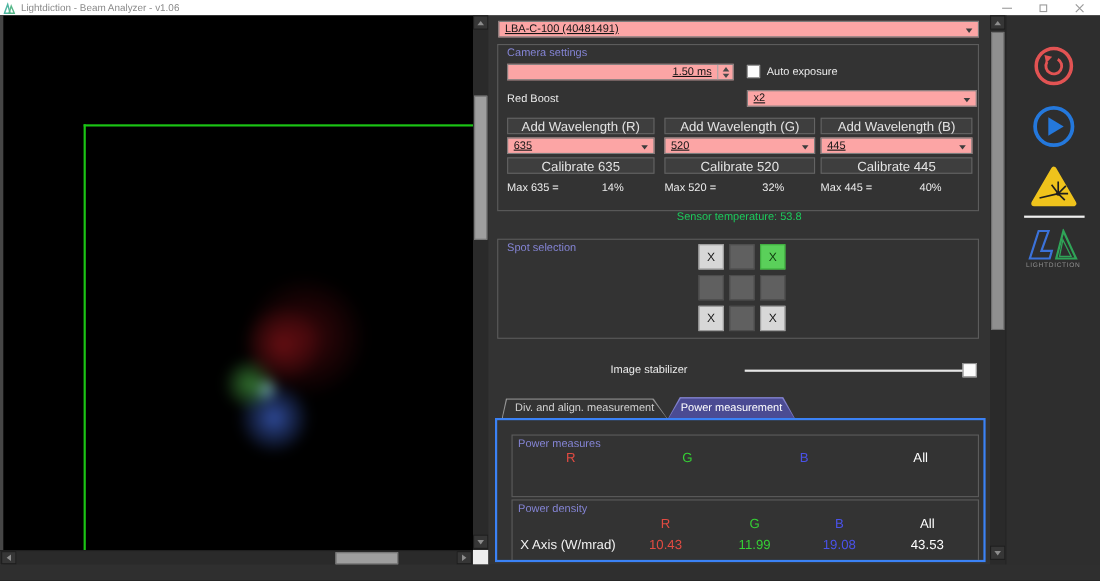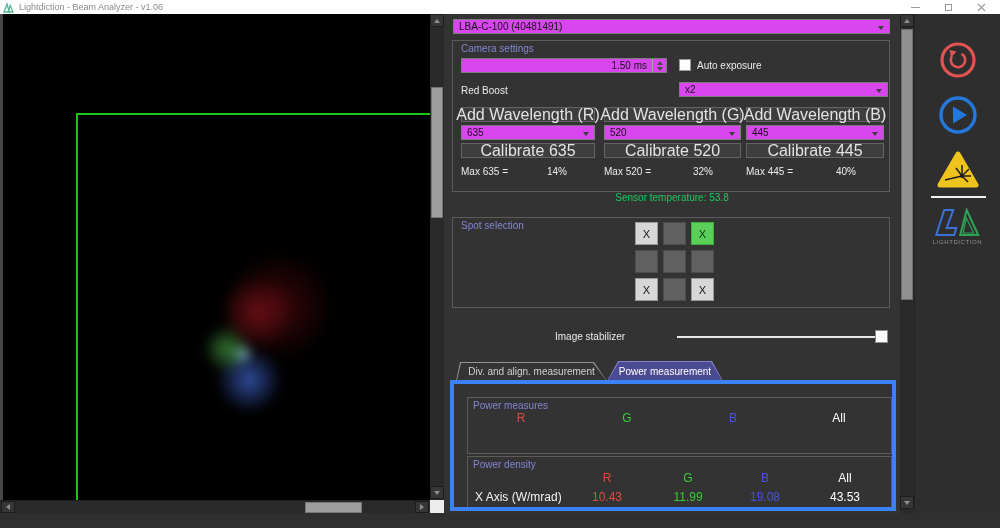--- a/index.html
+++ b/index.html
@@ -40,25 +40,25 @@
     display:flex;align-items:center;justify-content:center;}
   .tri-up{width:0;height:0;border-left:3px solid transparent;border-right:3px solid transparent;border-bottom:4px solid #8d8d8d;}
   .tri-down{width:0;height:0;border-left:3px solid transparent;border-right:3px solid transparent;border-top:4px solid #8d8d8d;}
   .tri-left{width:0;height:0;border-top:3px solid transparent;border-bottom:3px solid transparent;border-right:4px solid #8d8d8d;}
   .tri-right{width:0;height:0;border-top:3px solid transparent;border-bottom:3px solid transparent;border-left:4px solid #8d8d8d;}
   .corner{position:absolute;left:430px;top:500px;width:14px;height:13px;background:#ededed;}
 
   
   .panel{position:absolute;left:444px;top:14px;width:456px;height:499px;background:#333333;}
   .panel .abs{position:absolute;}
-  .winput{background:#d946ef;border:1px solid #7c7c7c;color:#141414;font-size:10px;
-    display:flex;align-items:center;padding:0 5px;position:absolute;}
+  .winput{background:#fca5a5;border:1px solid #7c7c7c;color:#141414;font-size:10px;
+    display:flex;align-items:center;padding:0 5px;position:absolute;text-decoration:underline;}
   .combo::after{content:"";position:absolute;right:5px;top:50%;margin-top:-1px;width:0;height:0;
     border-left:3.5px solid transparent;border-right:3.5px solid transparent;border-top:4px solid #3c3c3c;}
-  .dbtn{position:absolute;background:#3e3e3e;border:1px solid #646464;color:#e3e3e3;font-size:16px;
+  .dbtn{position:absolute;background:#3e3e3e;border:1px solid #646464;color:#e3e3e3;font-size:12px;
     display:flex;align-items:center;justify-content:center;white-space:nowrap;}
   .group{position:absolute;border:1px solid #5c5c5c;}
   .group-label{font-size:10px;color:var(--group-label,#8484d4);white-space:nowrap;}
   .lbl{position:absolute;font-size:10px;color:#ebebeb;white-space:nowrap;}
 
   .spin{position:absolute;right:0;top:0;width:14px;height:100%;border-left:1px solid #a9a9a9;
     display:flex;flex-direction:column;align-items:center;justify-content:center;gap:2px;}
   .spin .su{width:0;height:0;border-left:3px solid transparent;border-right:3px solid transparent;border-bottom:4px solid #4a4a4a;}
   .spin .sd{width:0;height:0;border-left:3px solid transparent;border-right:3px solid transparent;border-top:4px solid #4a4a4a;}
   .checkbox{position:absolute;width:12px;height:12px;background:#fdfdfd;border:1px solid #9a9a9a;}
@@ -83,21 +83,21 @@
   .tab .shape-o{inset:0;}
   .tab .shape-i{inset:1px;}
   .tab .tab-text{position:absolute;inset:0;display:flex;align-items:center;justify-content:center;}
   .tab.inactive .shape-o{background:#949494;clip-path:polygon(4px 0,calc(100% - 13px) 0,100% 100%,0 100%);}
   .tab.inactive .shape-i{background:#343434;clip-path:polygon(4px 0,calc(100% - 13px) 0,100% 100%,0 100%);}
   .tab.inactive .tab-text{color:#d2d2d2;}
   .tab.active .shape-o{background:#8080cc;clip-path:polygon(11px 0,calc(100% - 11px) 0,100% 100%,0 100%);}
   .tab.active .shape-i{background:var(--tab-active,#4b4b93);clip-path:polygon(11px 0,calc(100% - 11px) 0,100% 100%,0 100%);}
   .tab.active .tab-text{color:#ffffff;}
 
-  .tab-content{position:absolute;left:6px;top:366px;width:446px;height:131px;border:4px solid #3b82f6;
+  .tab-content{position:absolute;left:6px;top:366px;width:446px;height:131px;border:2px solid #3b82f6;
     background:#333333;overflow:hidden;}
   .tab-content .group{position:absolute;}
 
   .pm-row{position:absolute;left:0;width:425px;display:flex;}
   .pm-cell{width:106px;text-align:center;font-size:12px;white-space:nowrap;}
   .c-r{color:var(--accent-r,#e14b42);}
   .c-g{color:var(--accent-g,#35cf35);}
   .c-b{color:var(--accent-b,#4a52e8);}
   .c-all{color:#ffffff;}
   .pd-cell{position:absolute;transform:translateX(-50%);font-size:12px;white-space:nowrap;}

